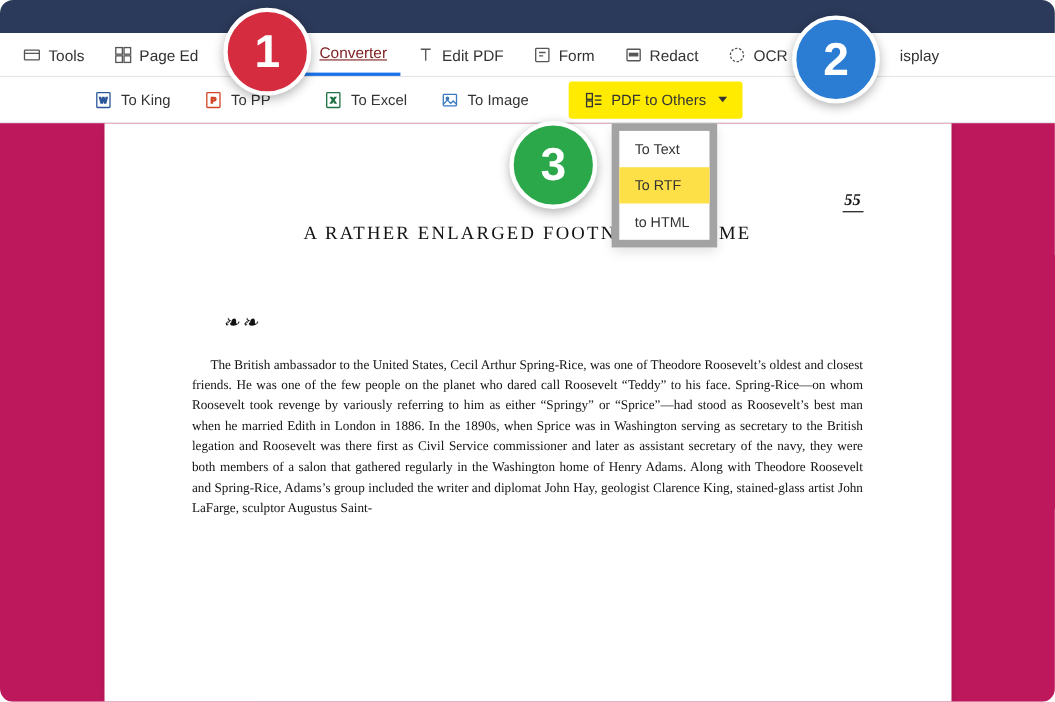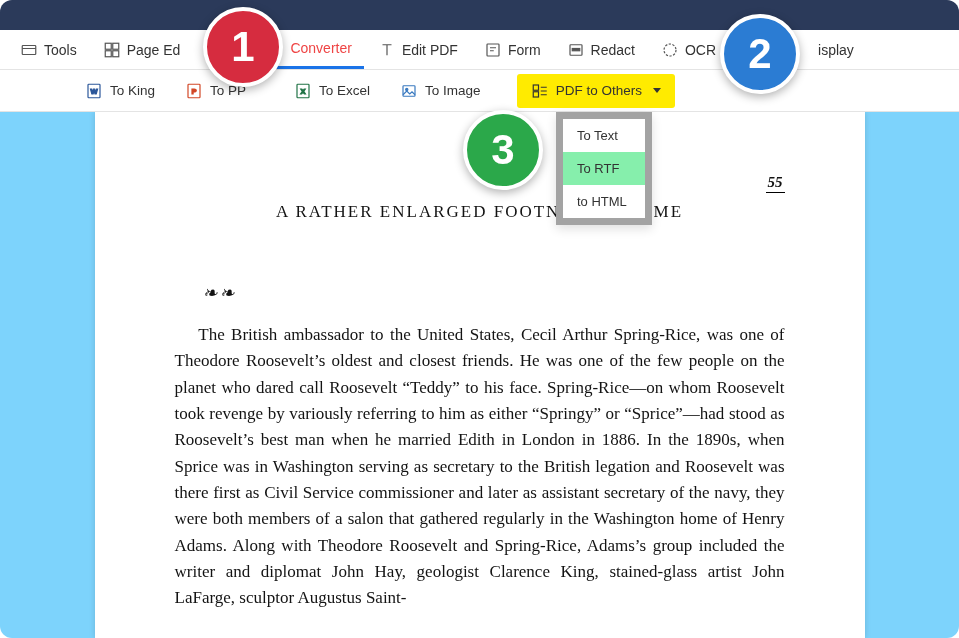--- a/index.html
+++ b/index.html
@@ -32,22 +32,23 @@
     align-items: center;
     gap: 6px;
     padding: 0 12px;
     height: 100%;
     font-size: 14px;
     color: #333;
     cursor: pointer;
     white-space: nowrap;
   }
   .tab.active {
-    color: #ef4444;
+    color: #7f1d1d;
     border-bottom: 3px solid #1a73e8;
+    text-decoration: underline;
   }
   .tab .icon { width: 18px; height: 18px; flex-shrink: 0; }
   .subbar {
     height: 42px;
     background: #fff;
     border-bottom: 1px solid #e4e4e4;
     display: flex;
     align-items: center;
     padding: 0 12px;
     gap: 6px;
@@ -68,21 +69,21 @@
   }
   .subbtn .icon { width: 18px; height: 18px; flex-shrink: 0; }
   .caret-down {
     width: 0; height: 0;
     border-left: 4px solid transparent;
     border-right: 4px solid transparent;
     border-top: 5px solid #333;
     margin-left: 4px;
   }
   .workspace {
-    background: #7dd3fc;
+    background: #be185d;
     height: calc(638px - 30px - 40px - 42px);
     display: flex;
     justify-content: center;
     overflow: hidden;
   }
   .page {
     background: #fff;
     width: 770px;
     margin-top: 0;
     padding: 60px 80px 40px 80px;
@@ -108,42 +109,42 @@
     margin-top: 30px;
   }
   .flourish {
     text-align: left;
     font-size: 18px;
     letter-spacing: 2px;
     margin: 60px 0 18px 28px;
     font-style: italic;
   }
   .body-text {
-    font-size: 17px;
+    font-size: 12px;
     line-height: 1.55;
     text-align: justify;
     text-indent: 1.4em;
   }
   .dropdown {
     position: absolute;
     top: 112px;
     left: 556px;
     width: 96px;
     background: #fff;
     border: 7px solid #a3a3a3;
     box-shadow: 0 4px 10px rgba(0,0,0,0.12);
     z-index: 50;
   }
   .dropdown-item {
     padding: 9px 14px;
     font-size: 13px;
     color: #333;
     cursor: pointer;
   }
-  .dropdown-item.highlight { background: #86efac; }
+  .dropdown-item.highlight { background: #fde047; }
   .callout {
     position: absolute;
     width: 80px;
     height: 80px;
     border-radius: 50%;
     display: flex;
     align-items: center;
     justify-content: center;
     font-size: 42px;
     font-weight: 600;

